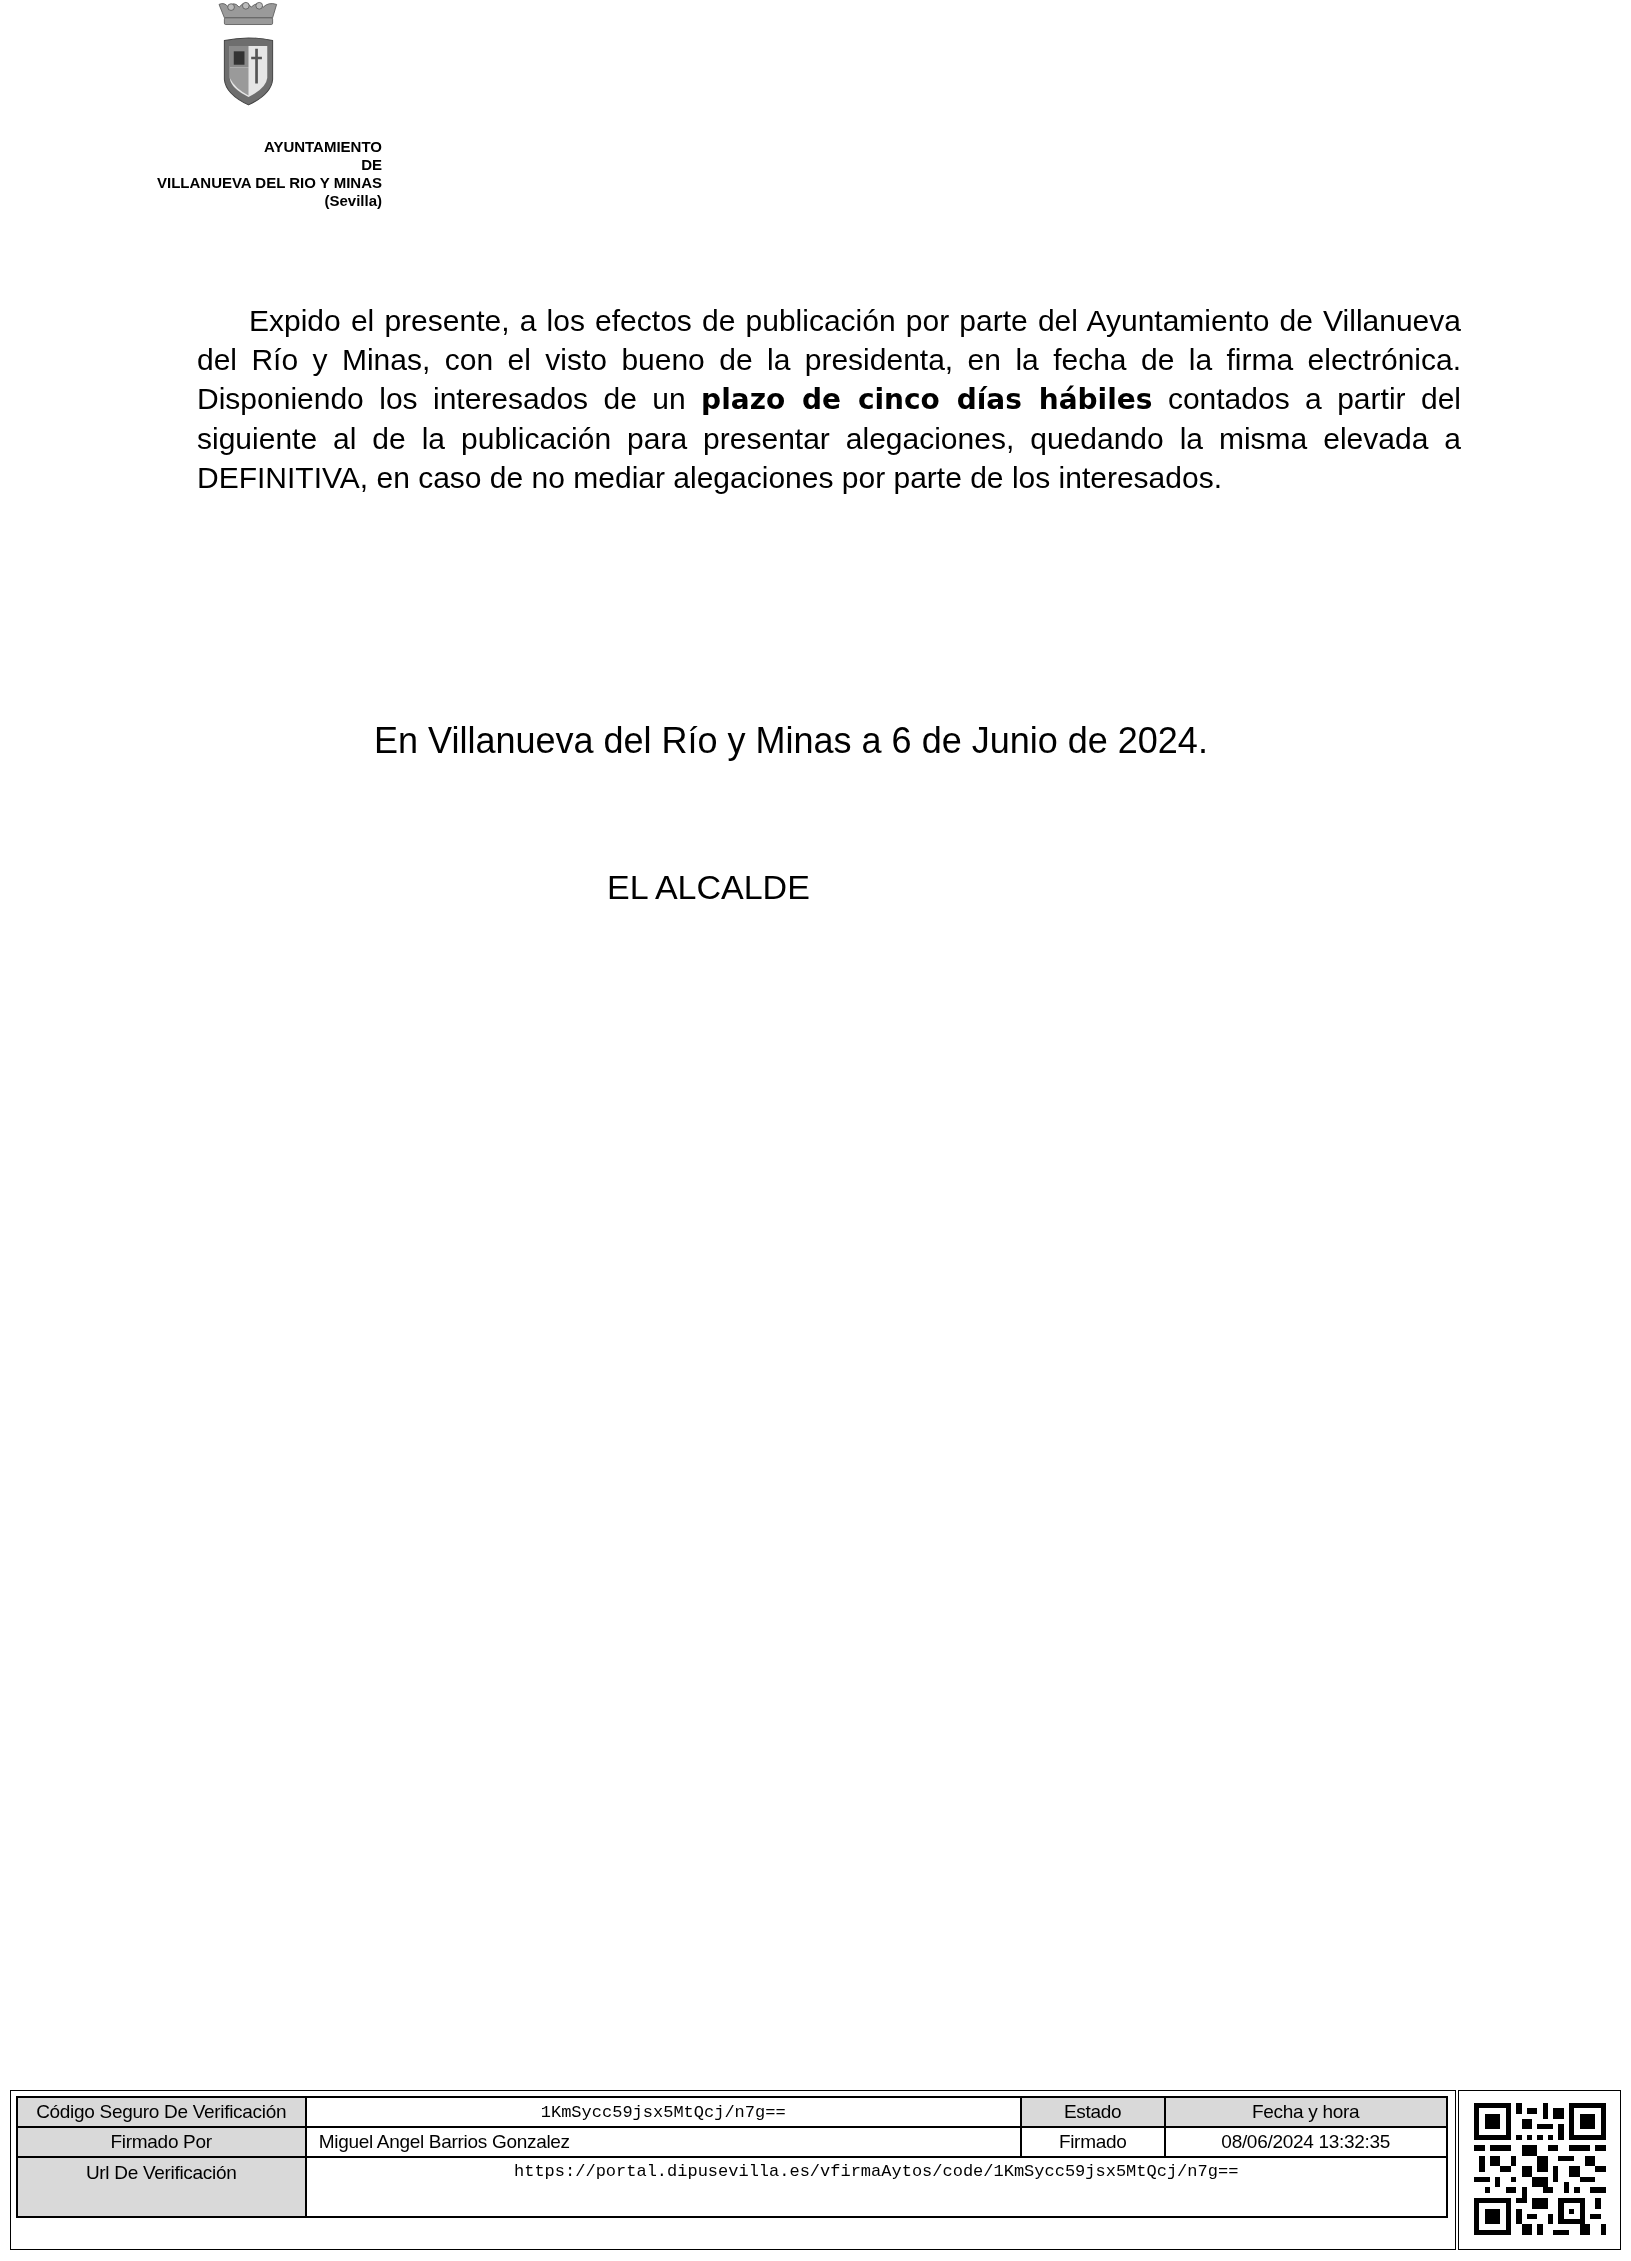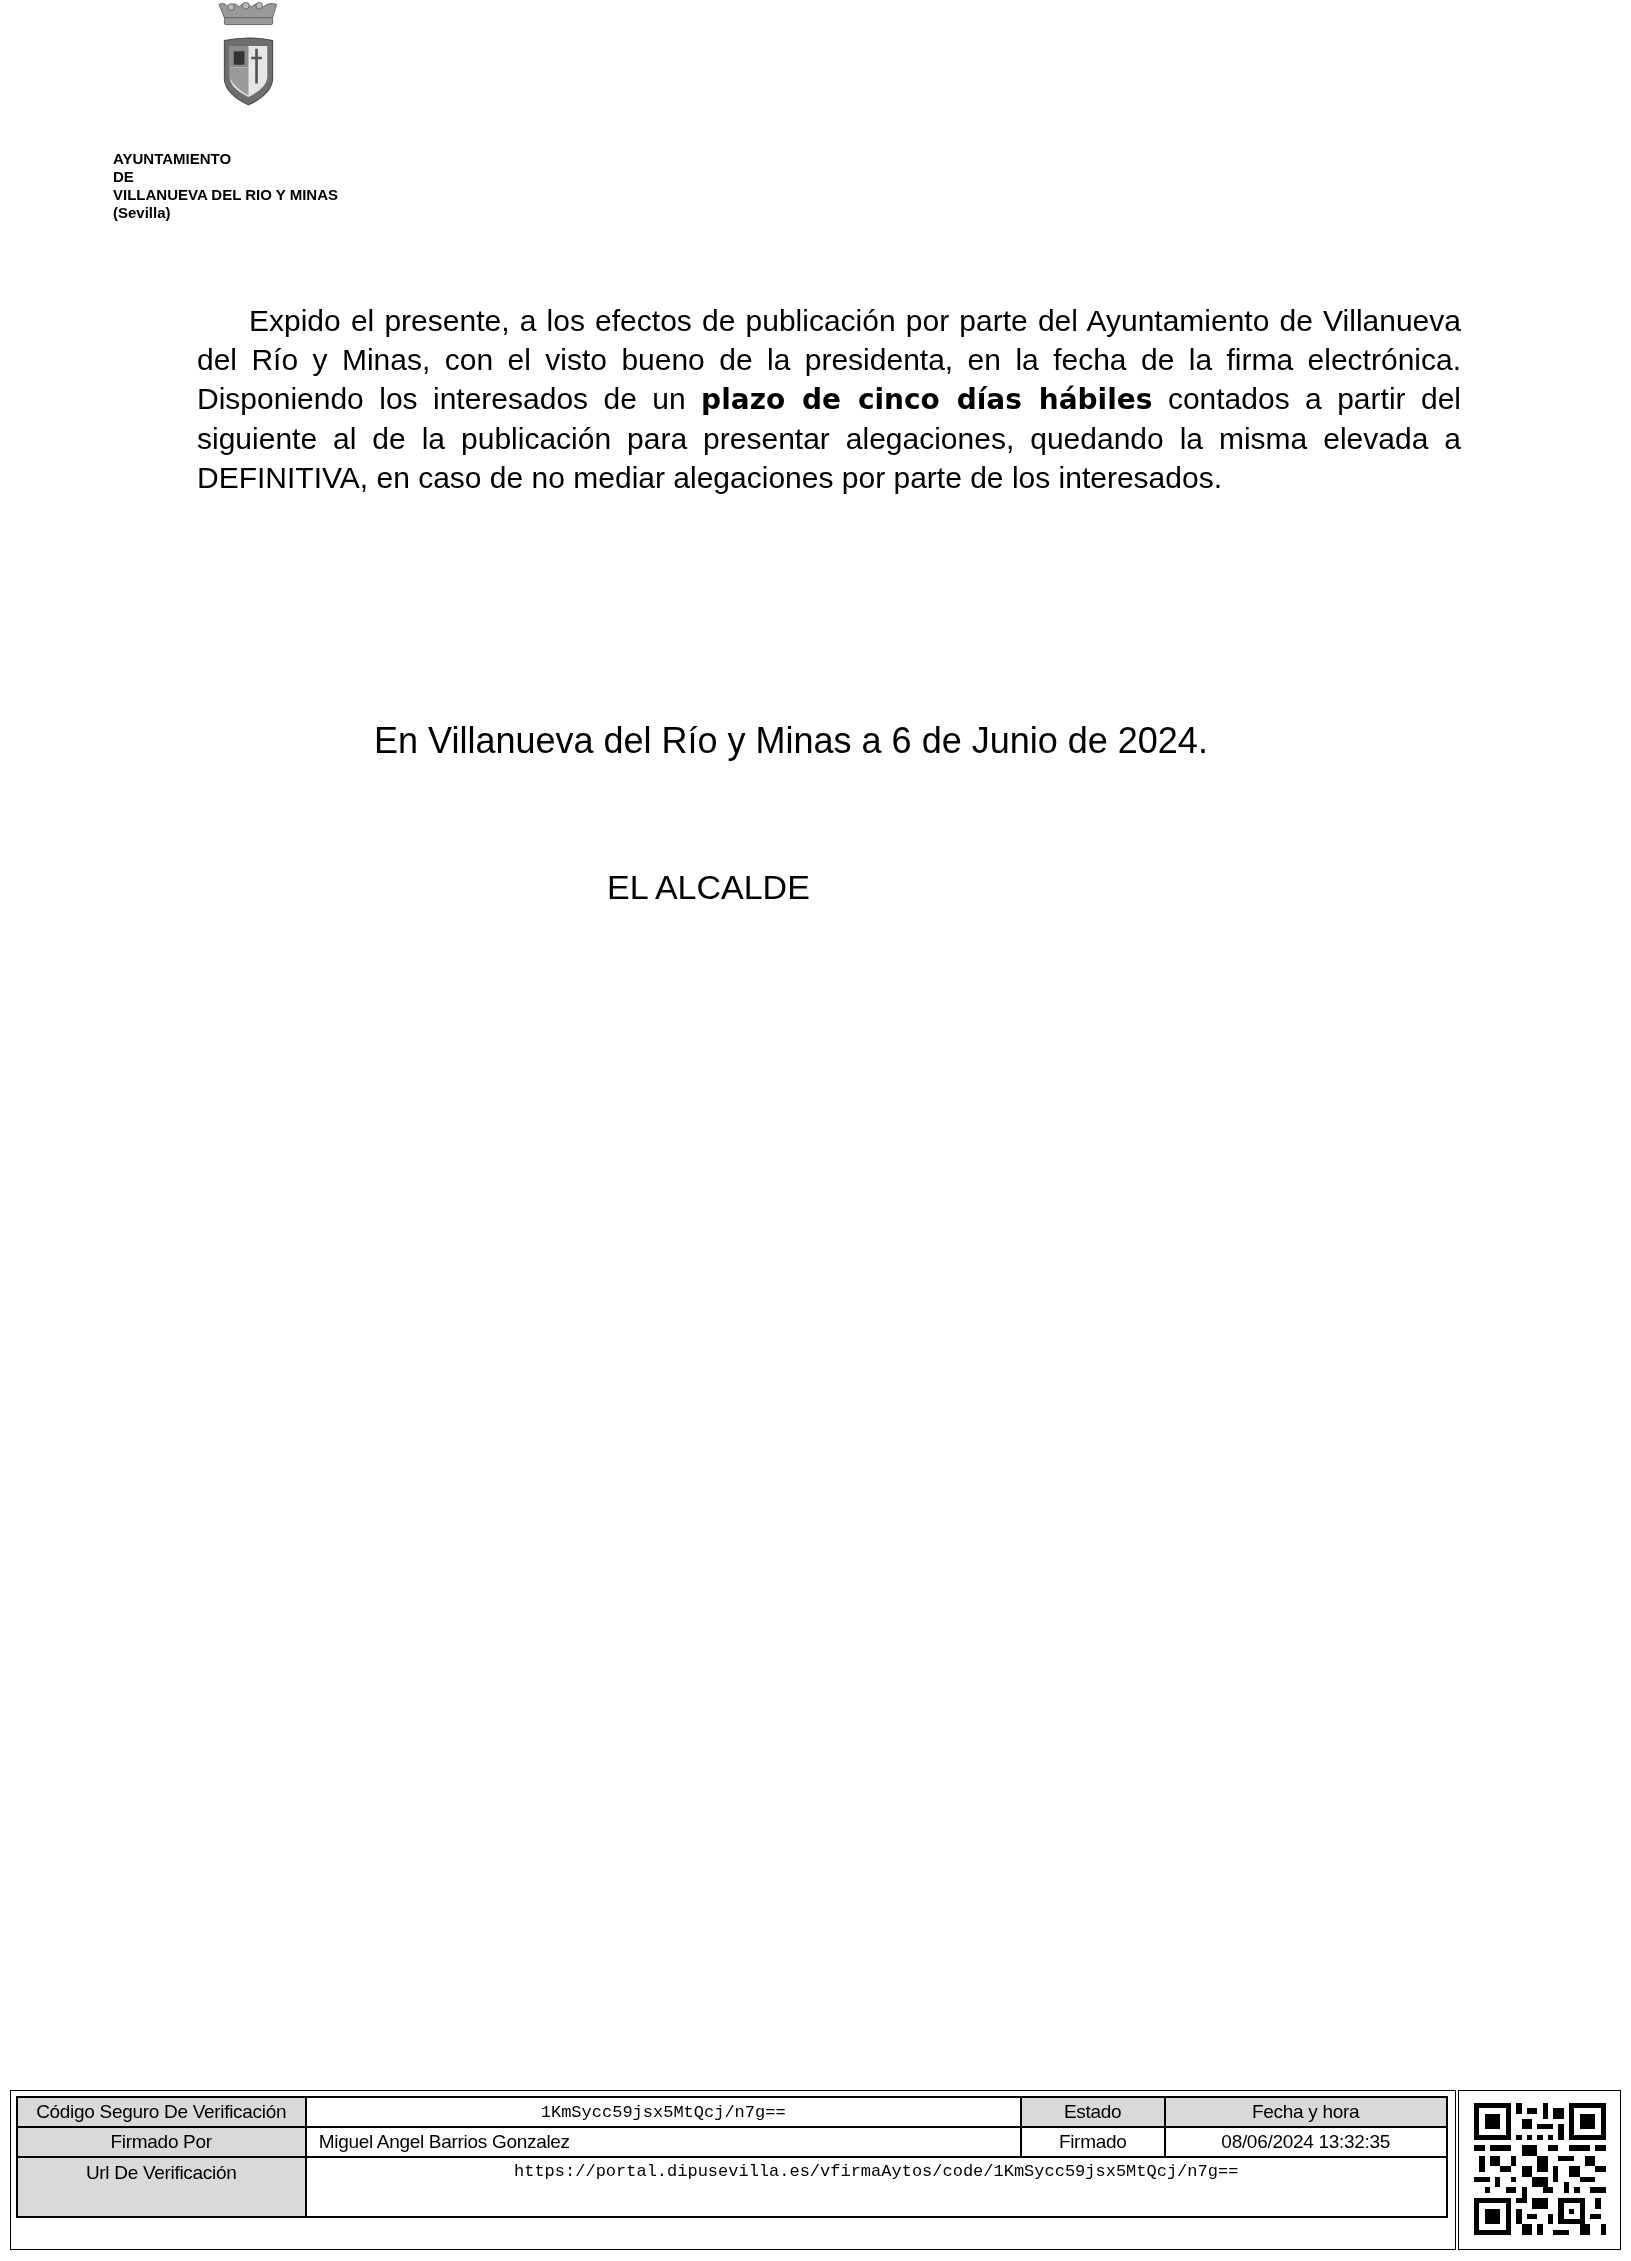--- a/index.html
+++ b/index.html
@@ -1,19 +1,19 @@
 <!DOCTYPE html>
 <html style="font-size:10.8px"><head>
 <meta charset="utf-8">
 <style>
   html, body { margin: 0; padding: 0; background: #ffffff; }
   body { width: 1631px; height: 2261px; position: relative; overflow: hidden;
          font-family: "Liberation Sans", sans-serif; color: #000; }
   .crest { position: absolute; left: 215px; top: 0; width: 67px; height: 108px; }
-  .header-text { position: absolute; left: 113px; top: 150px; width: 269px; text-align: left;
+  .header-text { position: absolute; left: 113px; top: 138px; width: 269px; text-align: right;
                  font-weight: bold; font-size: 15px; line-height: 18px; }
   .body-para { position: absolute; left: 197px; top: 301px; width: 1264px;
                font-size: 30px; line-height: 39px; text-align: justify; text-indent: 52px; }
   .body-para b { font-family: "DejaVu Sans", sans-serif; font-weight: bold; font-size: 28px; margin-top: 21px; }
   .date-line { position: absolute; left: 374px; top: 720px; font-size: 36px; white-space: nowrap; }
   .signer { position: absolute; left: 591px; top: 868px; font-size: 34px; white-space: nowrap; margin-left: 16px; }
 
   .footer { position: absolute; left: 10px; top: 2090px; width: 1611px; height: 162px; }
   .verif-outer { position: absolute; left: 0; top: 0; width: 1446px; height: 160px;
                  border: 1.3px solid #000; box-sizing: border-box; }

